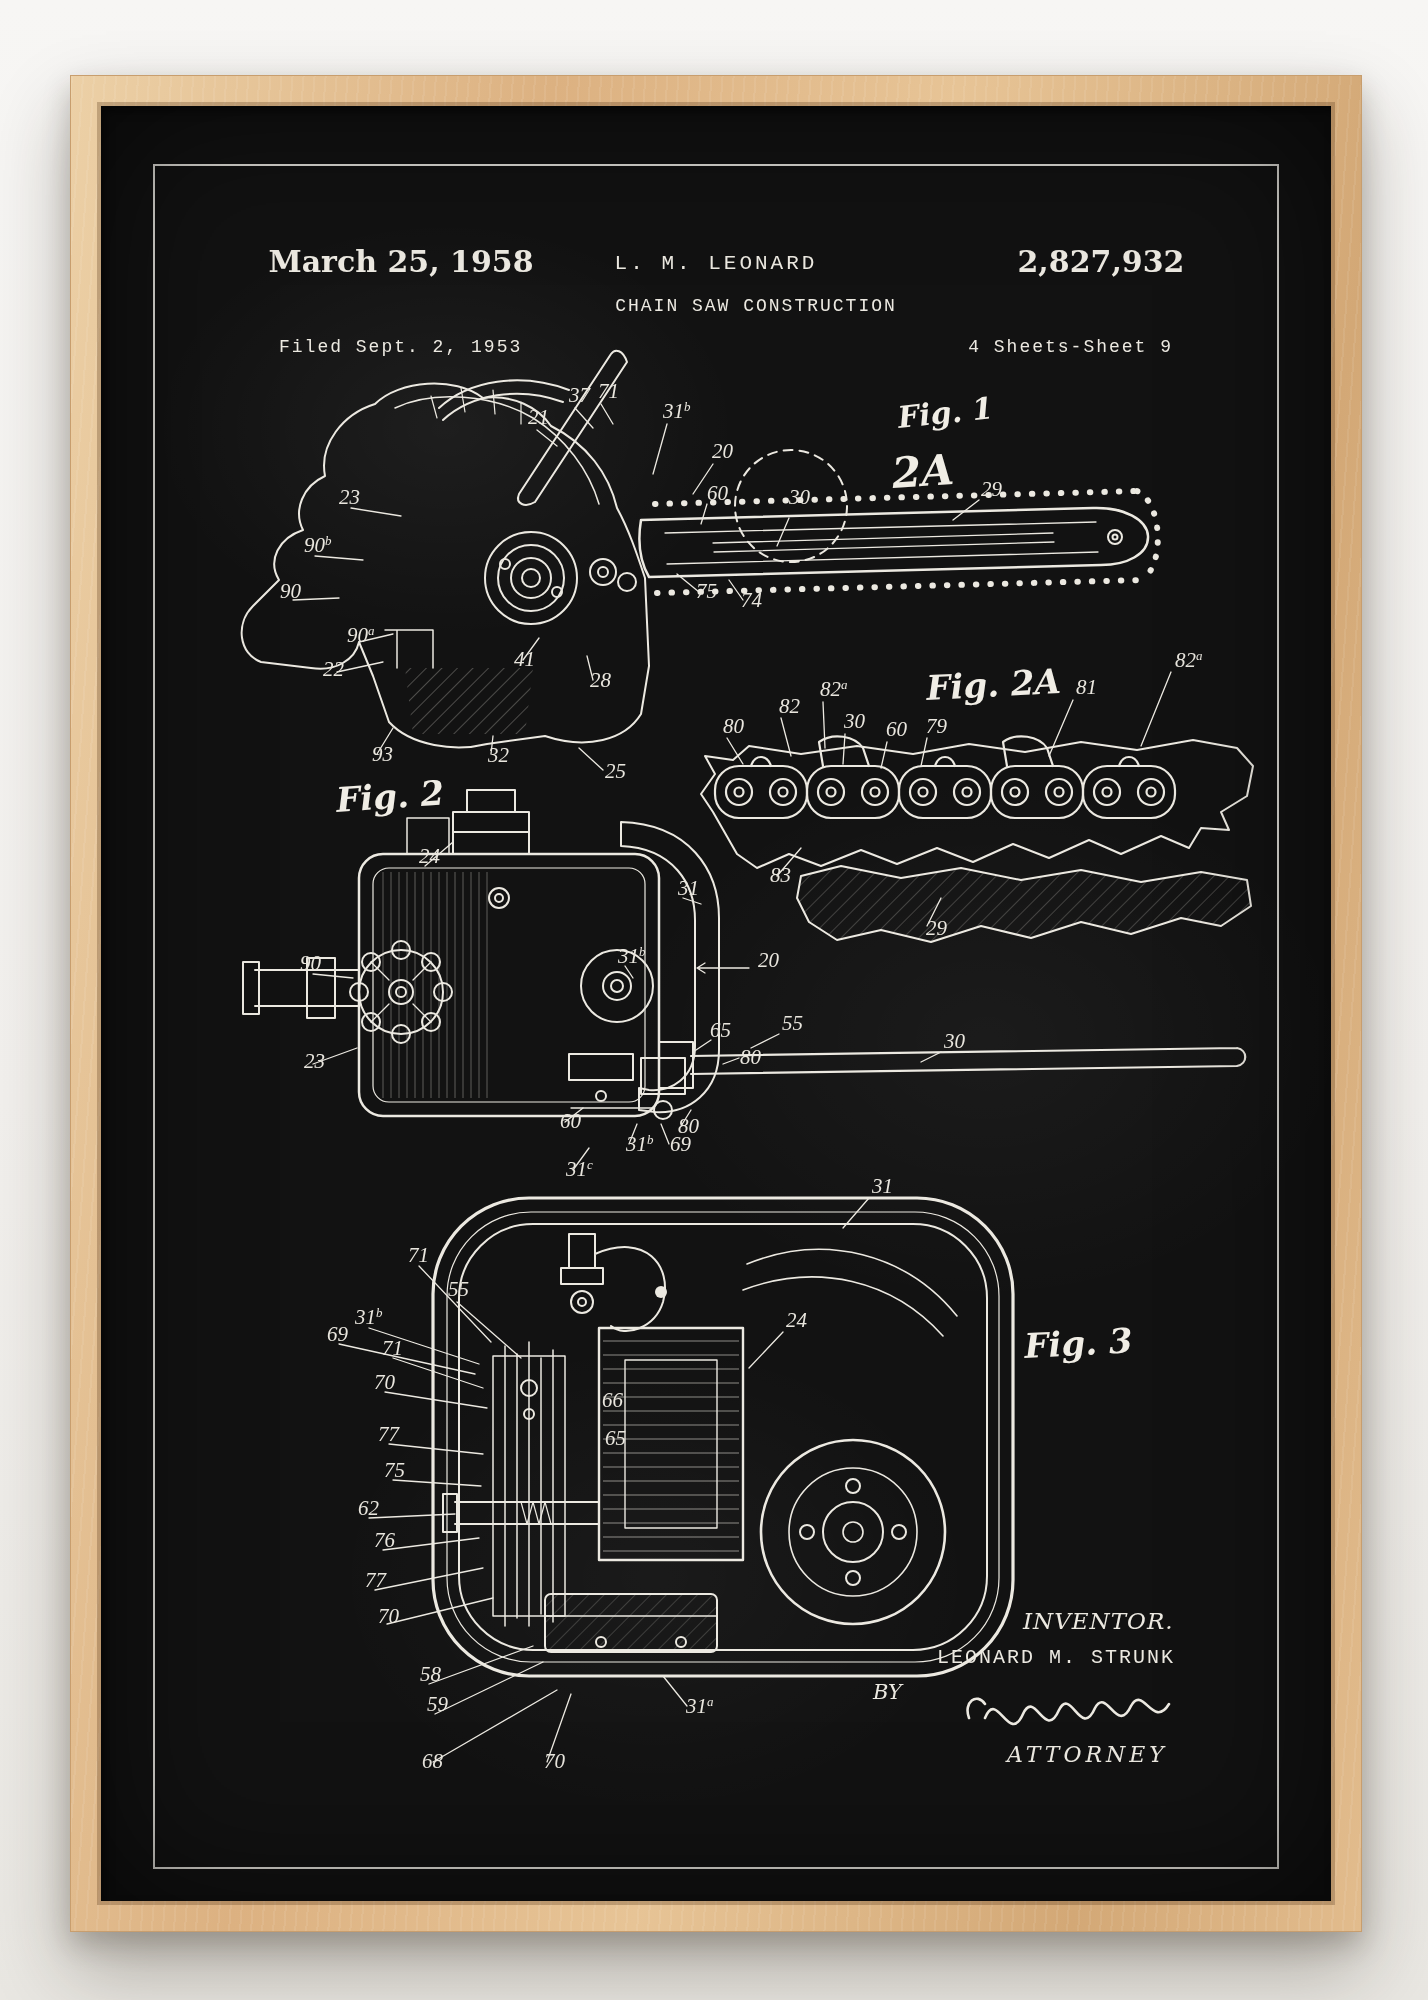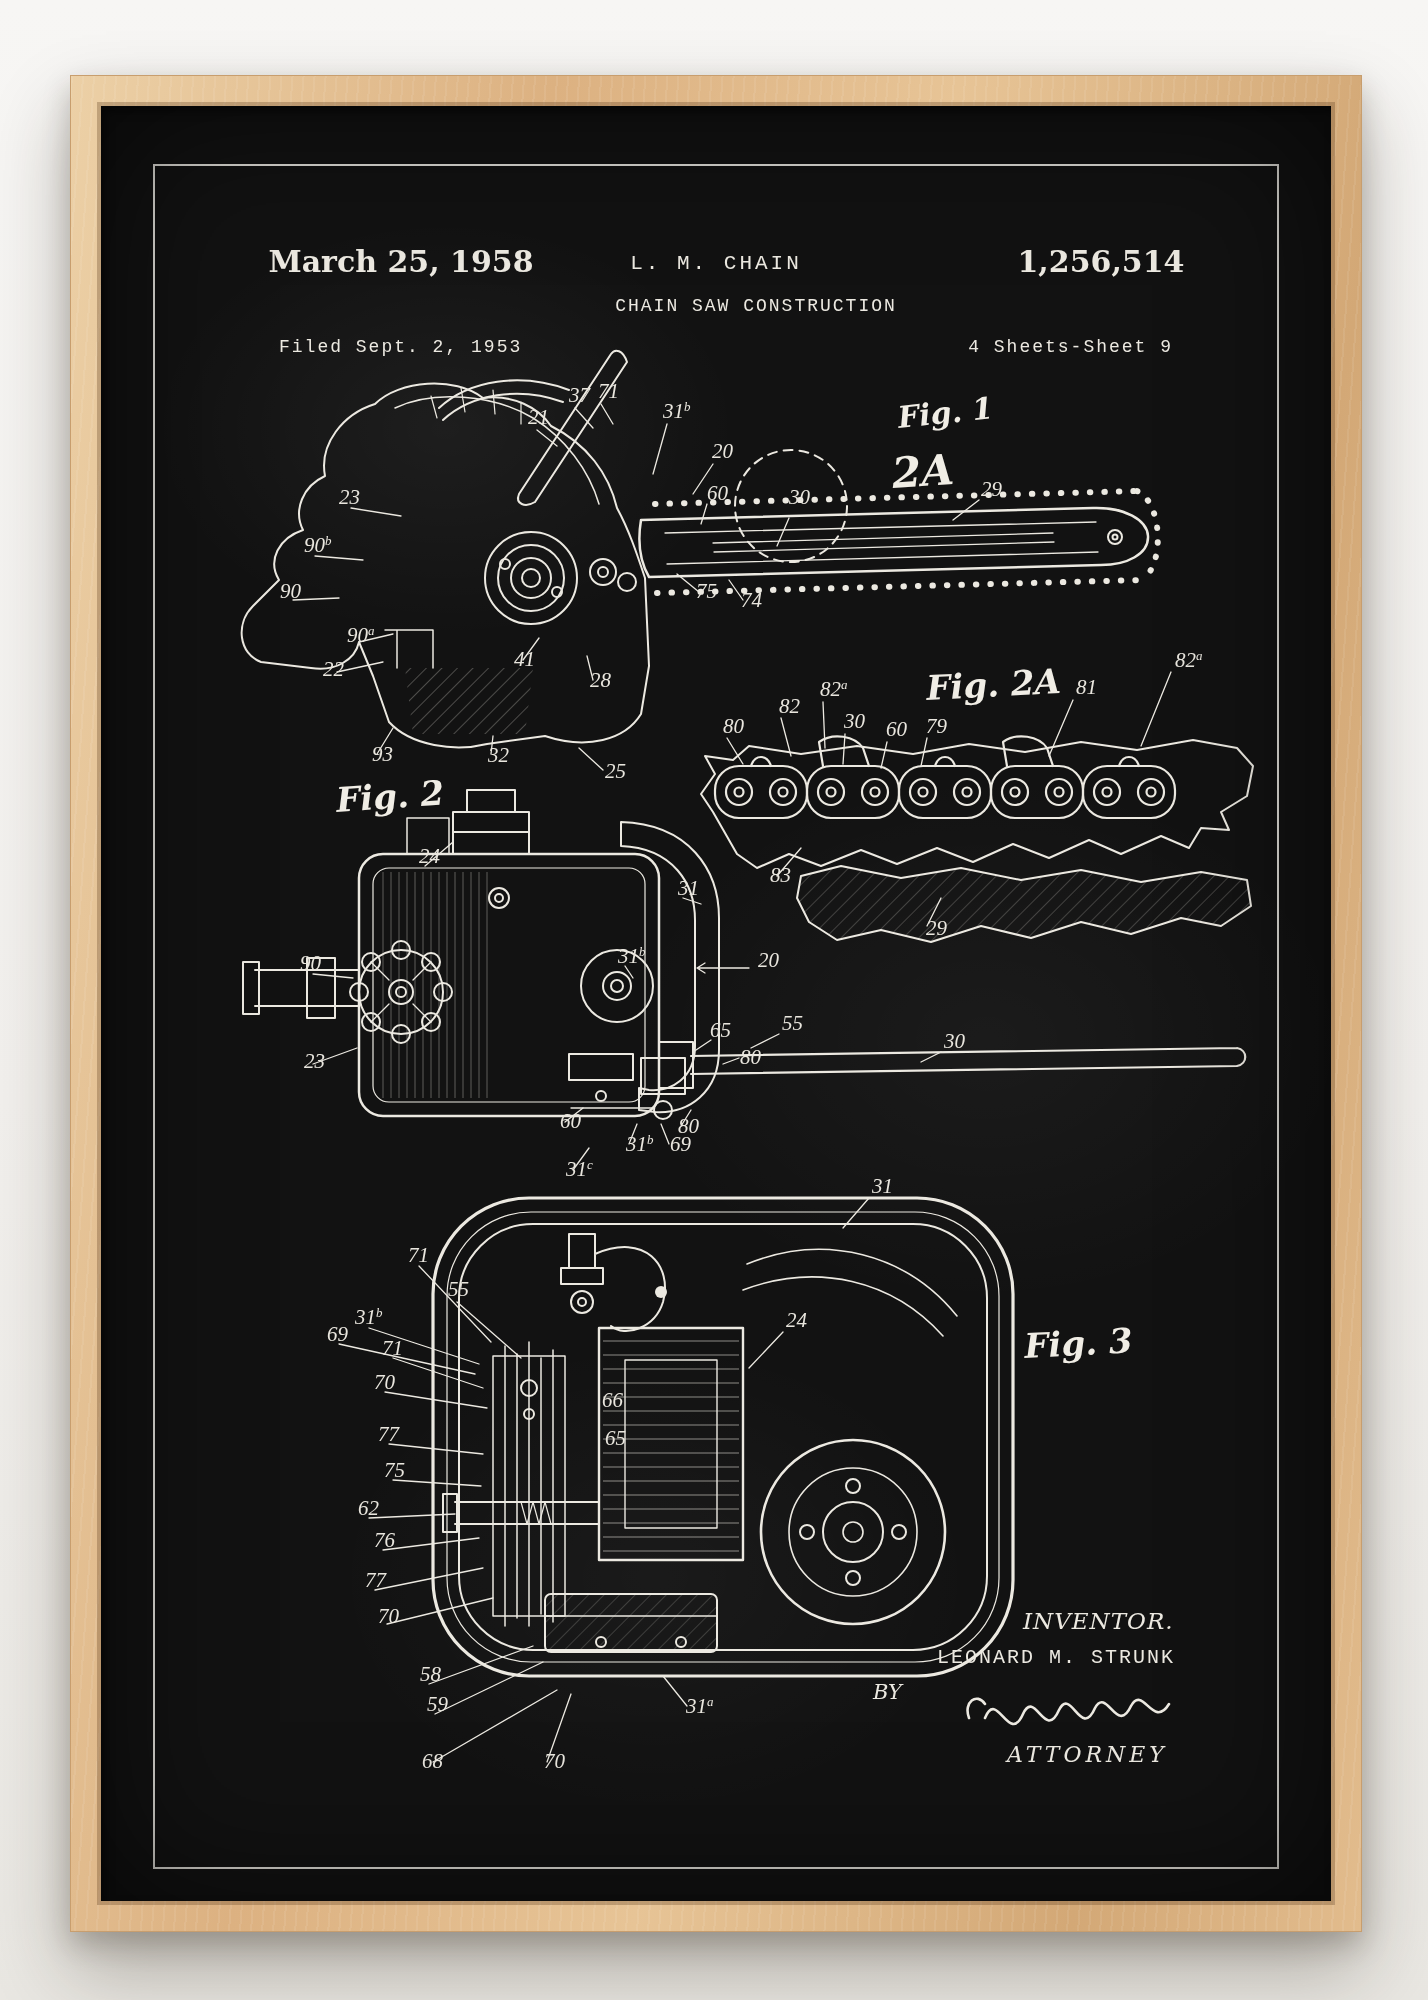--- a/index.html
+++ b/index.html
@@ -40,22 +40,22 @@
 </head>
 <body>
 
 <div class="stage">
   <div class="frame">
     <div class="poster">
       <div class="texture"></div>
       <div class="border-line"></div>
 
       <div class="hdr serifbold" id="date">March 25, 1958</div>
-      <div class="hdr" id="applicant">L. M. CHAIN</div>
-      <div class="hdr serifbold" id="number">1,256,514</div>
+      <div class="hdr" id="applicant">L. M. LEONARD</div>
+      <div class="hdr serifbold" id="number">2,827,932</div>
       <div class="hdr mono" id="title">CHAIN SAW CONSTRUCTION</div>
       <div class="hdr mono" id="filed">Filed Sept. 2, 1953</div>
       <div class="hdr mono" id="sheet">4 Sheets-Sheet 9</div>
 
       <svg id="art" viewBox="0 0 1230 1795" width="1230" height="1795">
         <defs>
           <pattern id="hD" width="11" height="11" patternUnits="userSpaceOnUse" patternTransform="rotate(45)">
             <line x1="0" y1="0" x2="0" y2="11" stroke="#ece9e1" stroke-width="1.2"></line>
           </pattern>
           <pattern id="hV" width="8" height="8" patternUnits="userSpaceOnUse">

